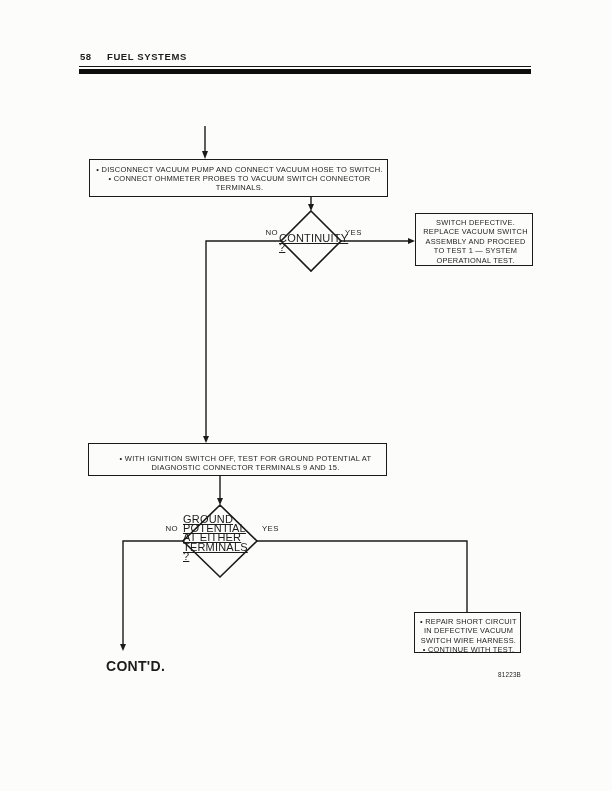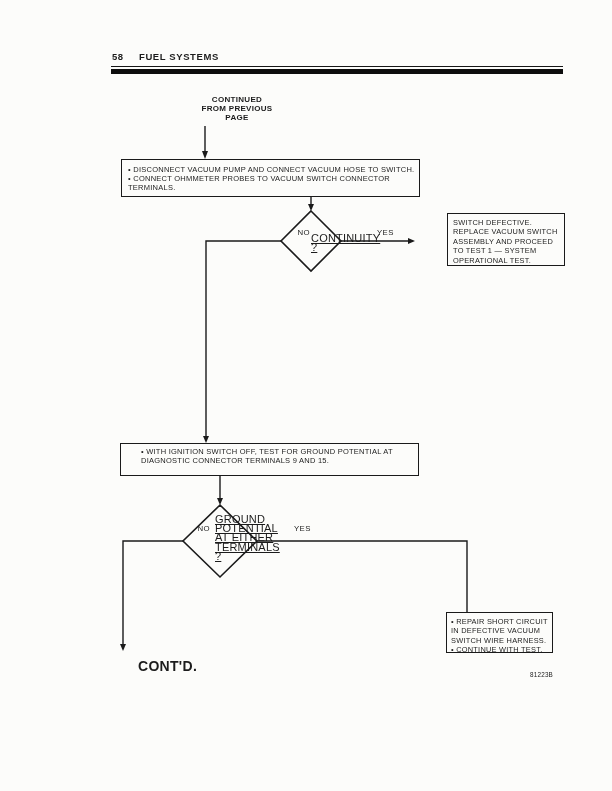--- a/index.html
+++ b/index.html
@@ -5,21 +5,21 @@
   html, body { margin: 0; padding: 0; background: #ffffff; }
   .page {
     position: relative;
     width: 612px;
     height: 791px;
     background: #fcfcfa;
     font-family: "Liberation Sans", sans-serif;
     color: #1c1c1c;
     overflow: hidden;
   }
-  .abs { position: absolute; margin-left: 32px; }
+  .abs { position: absolute; }
 
   
   .page-num {
     left: 80px; top: 51px;
     font-size: 9.5px; font-weight: 700; letter-spacing: 0.4px;
   }
   .page-title {
     left: 107px; top: 51px;
     font-size: 9.5px; font-weight: 700; letter-spacing: 0.6px;
   }
@@ -34,24 +34,25 @@
     left: 150px; top: 96px; width: 110px;
     text-align: center; font-size: 8px; font-weight: 700;
     line-height: 8.8px; letter-spacing: 0.3px; white-space: pre-line;
   }
   .box {
     box-sizing: border-box;
     border: 1.7px solid #1a1a1a;
     background: #fcfcfa;
     font-size: 7.5px; line-height: 9px; letter-spacing: 0.25px;
     white-space: pre-line;
+    text-align: center;
   }
   .box1 { left: 89px;  top: 159px; width: 299px; height: 38px; padding: 4.5px 4px 0 6px; }
   .box2 { left: 415px; top: 213px; width: 118px; height: 53px; padding: 4px 2px 0 5px; font-size: 7.4px; line-height: 9.4px; }
-  .box3 { left: 88px;  top: 443px; width: 299px; height: 33px; padding: 3px 4px 0 20px; }
+  .box3 { left: 88px;  top: 443px; width: 299px; height: 33px; padding: 10px 4px 0 20px; }
   .box4 { left: 414px; top: 612px; width: 107px; height: 41px; padding: 3.5px 2px 0 4px; font-size: 7.4px; line-height: 9.6px; }
 
   .diamond-label {
     text-align: left; white-space: pre-line;
     font-size: 11px; line-height: 8.6px; letter-spacing: 0.2px; text-decoration: underline;
   }
   .d1-label { left: 279px; top: 234px; width: 62px; }
   .d2-label { left: 183px; top: 515px; width: 74px; line-height: 9.2px; }
 
   .branch-label {
@@ -99,23 +100,20 @@
       <polygon points="220,505 217,498 223,498"></polygon>
       <polygon points="123,651 120,644 126,644"></polygon>
       <polygon points="467,628 464,621 470,621"></polygon>
     </g>
     <g fill="#fcfcfa" stroke="#1a1a1a" stroke-width="1.6">
       <polygon points="311,211 341,241 311,271 281,241"></polygon>
       <polygon points="220,505 257,541 220,577 183,541"></polygon>
     </g>
   </svg>
 
-  <div class="abs entry-label">CONTINUED
-FROM PREVIOUS
-PAGE</div>
 
   <div class="abs box box1">• DISCONNECT VACUUM PUMP AND CONNECT VACUUM HOSE TO SWITCH.
 • CONNECT OHMMETER PROBES TO VACUUM SWITCH CONNECTOR
 TERMINALS.</div>
 
   <div class="abs diamond-label d1-label">CONTINUITY
 ?</div>
   <div class="abs branch-label no1">NO</div>
   <div class="abs branch-label yes1">YES</div>
 

